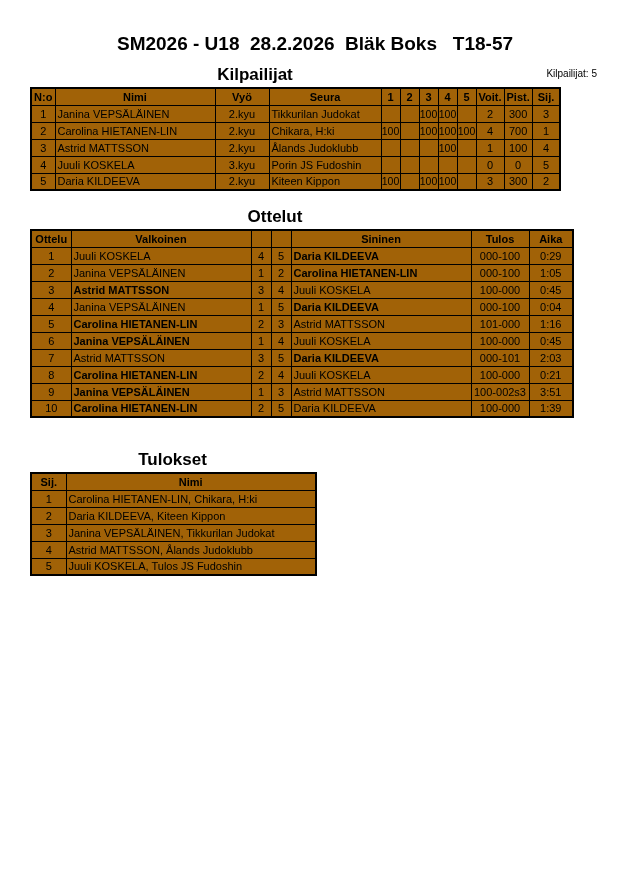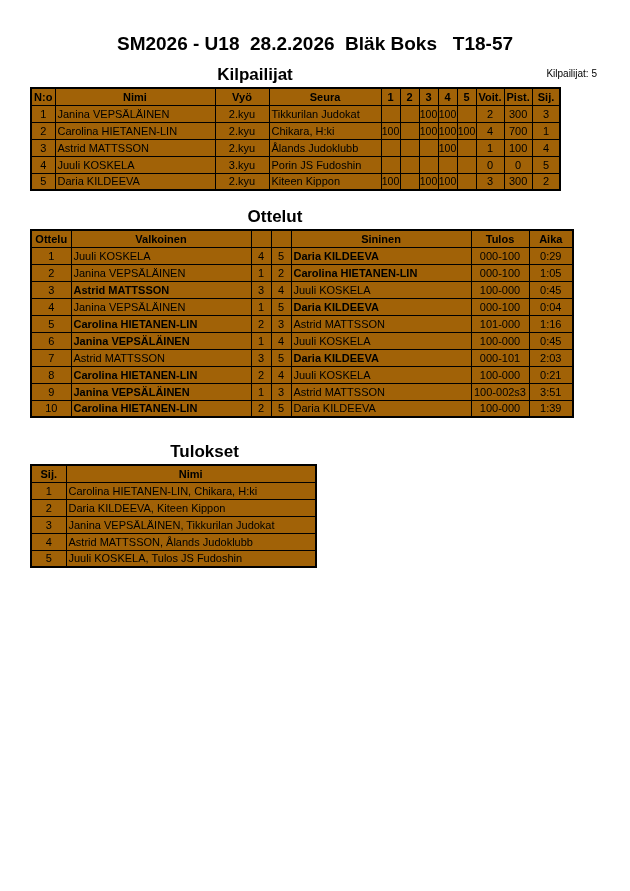--- a/index.html
+++ b/index.html
@@ -8,21 +8,21 @@
   .page { position: relative; width: 630px; height: 891px; background: #fff; overflow: hidden; }
 
   .title { padding-top: 33px; text-align: center; font-size: 19px; font-weight: bold; white-space: pre; }
 
   .sec-head { position: relative; height: 15px; }
   .sec-head .sec-title { display: block; font-size: 17px; font-weight: bold; text-align: center; }
   .sec1 { margin-top: 10px; }
   .sec1 .sec-title { width: 450px; margin-left: 30px; }
   .sec2 { margin-top: 16px; }
   .sec2 .sec-title { width: 490px; margin-left: 30px; }
-  .sec3 { margin-top: 24px; padding-left: 32px; }
+  .sec3 { margin-top: 32px; }
   .sec3 .sec-title { width: 285px; margin-left: 30px; }
   .count { position: absolute; top: 3px; right: 33px; font-size: 10px; font-weight: normal; }
 
   table { border-collapse: collapse; table-layout: fixed; margin-left: 30px; margin-top: 7px; border: 2px solid #000; background: #a16207; }
   td, th { border: 1px solid #000; font-size: 11px; height: 17px; padding: 0 2px; text-align: center; white-space: nowrap; overflow: hidden; }
   th { font-weight: bold; }
   td.tl { text-align: left; }
   td.num { font-size: 10.5px; padding: 0; }
   .b { font-weight: bold; }
 </style>

